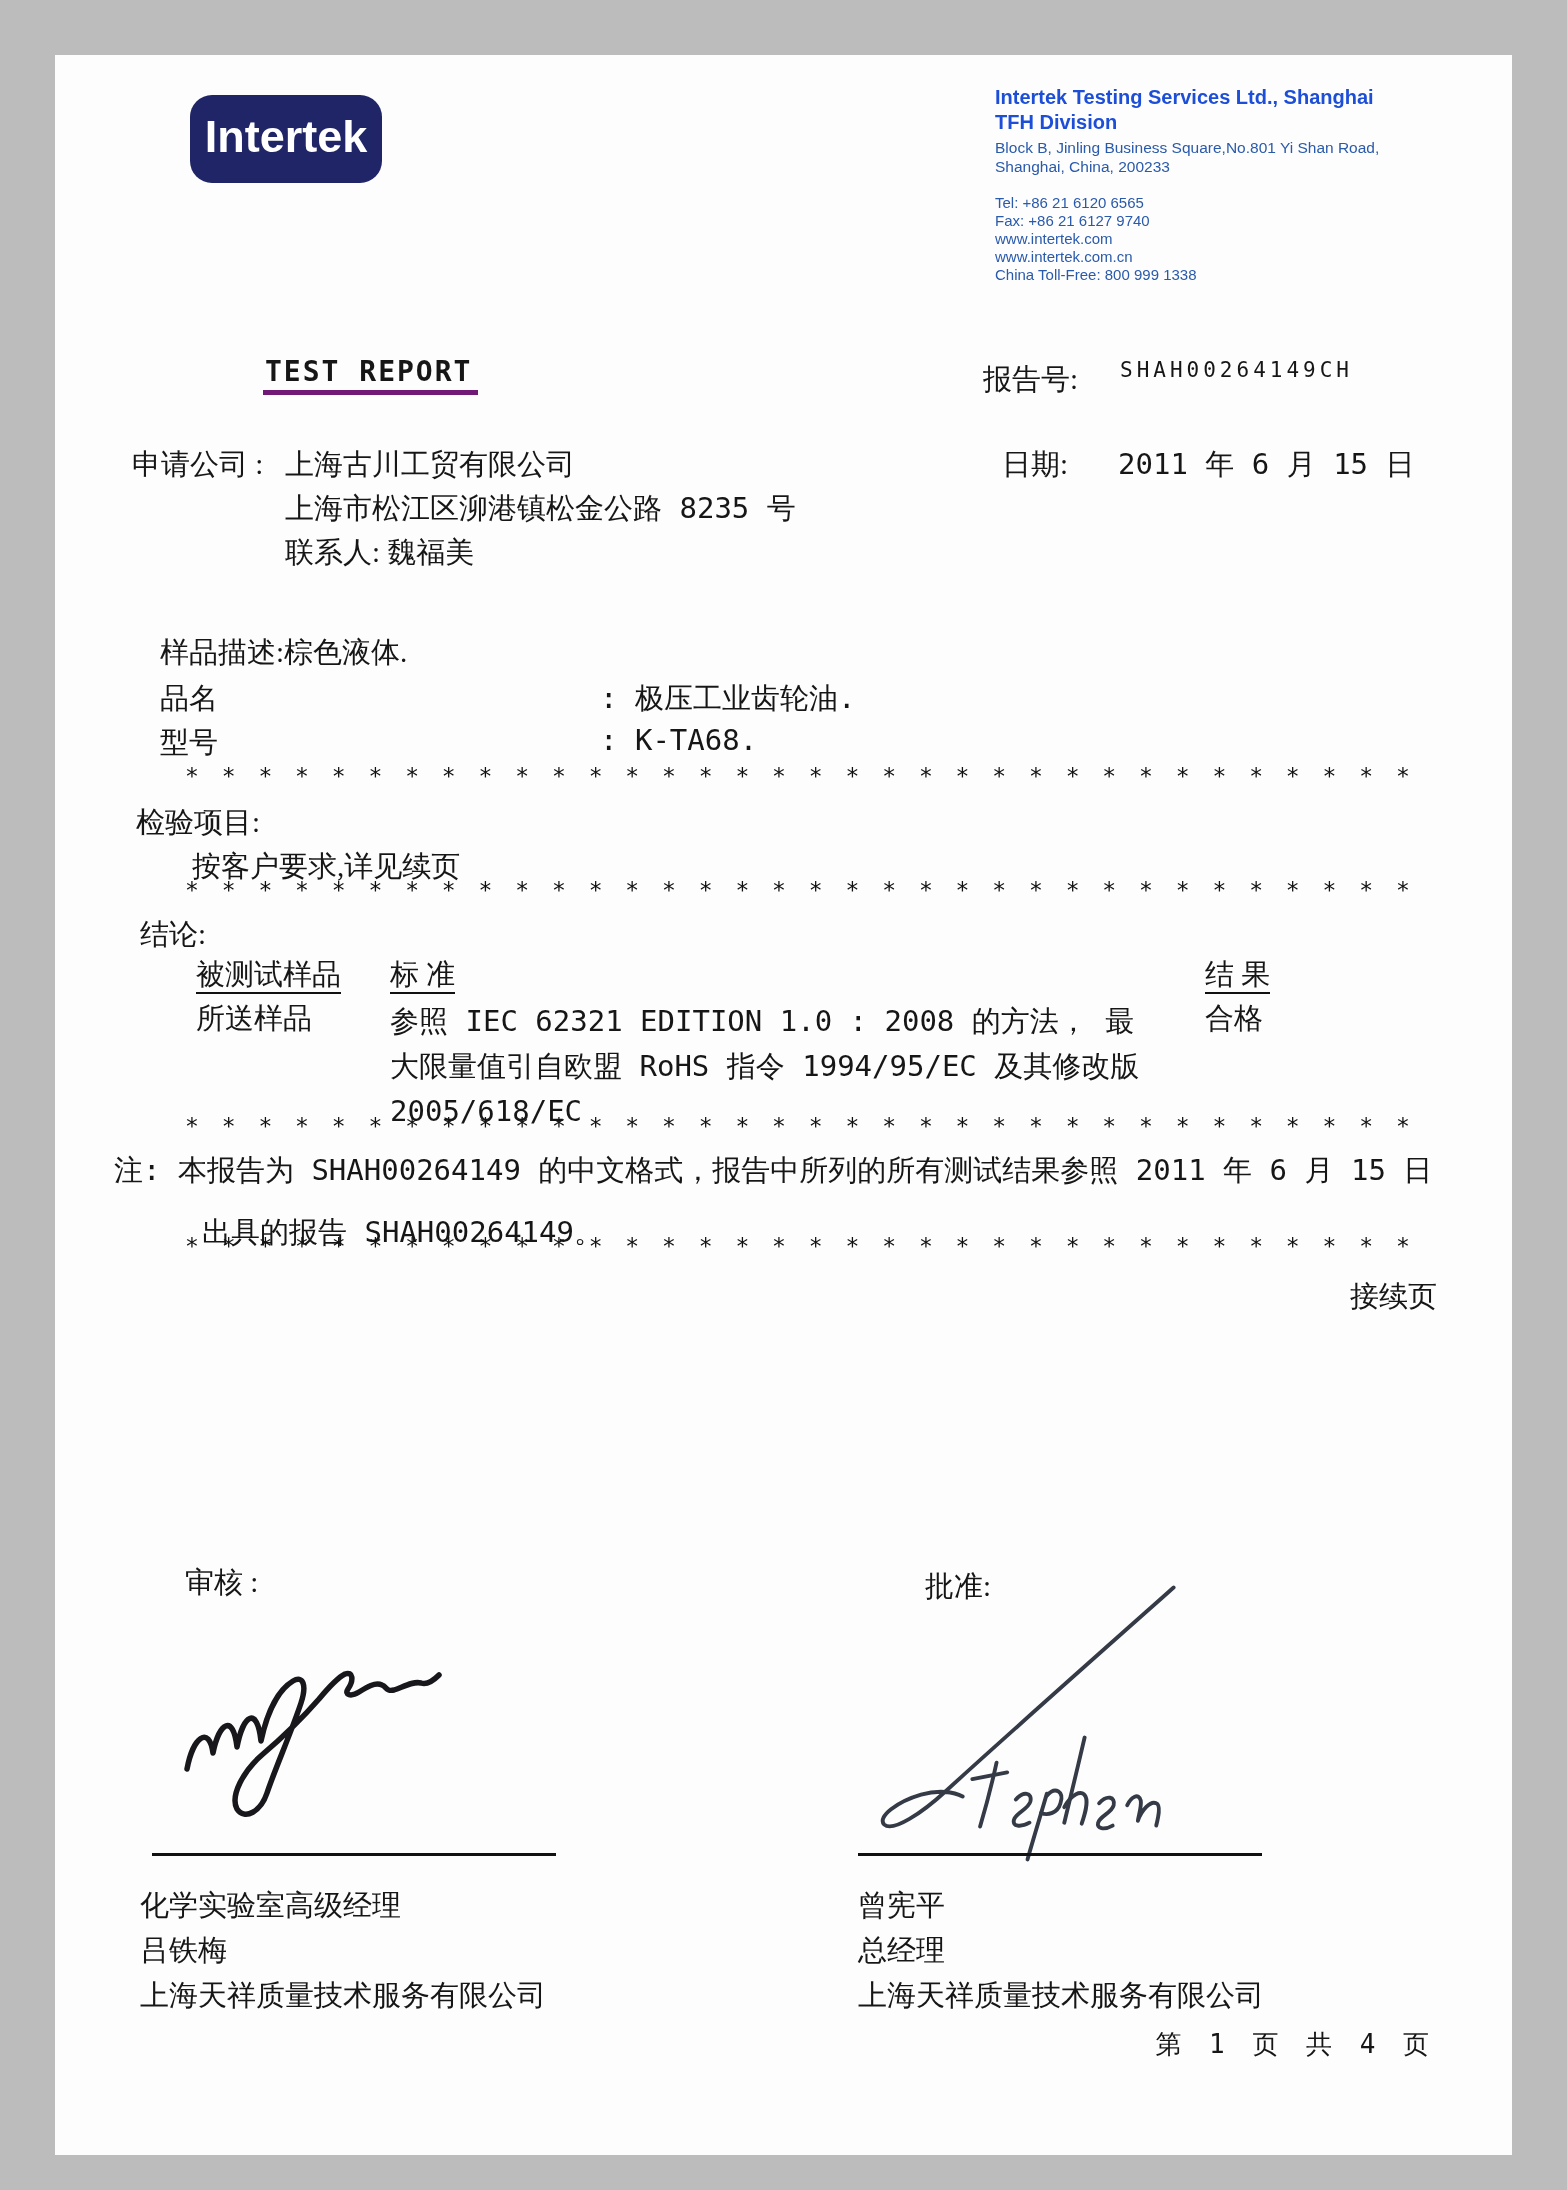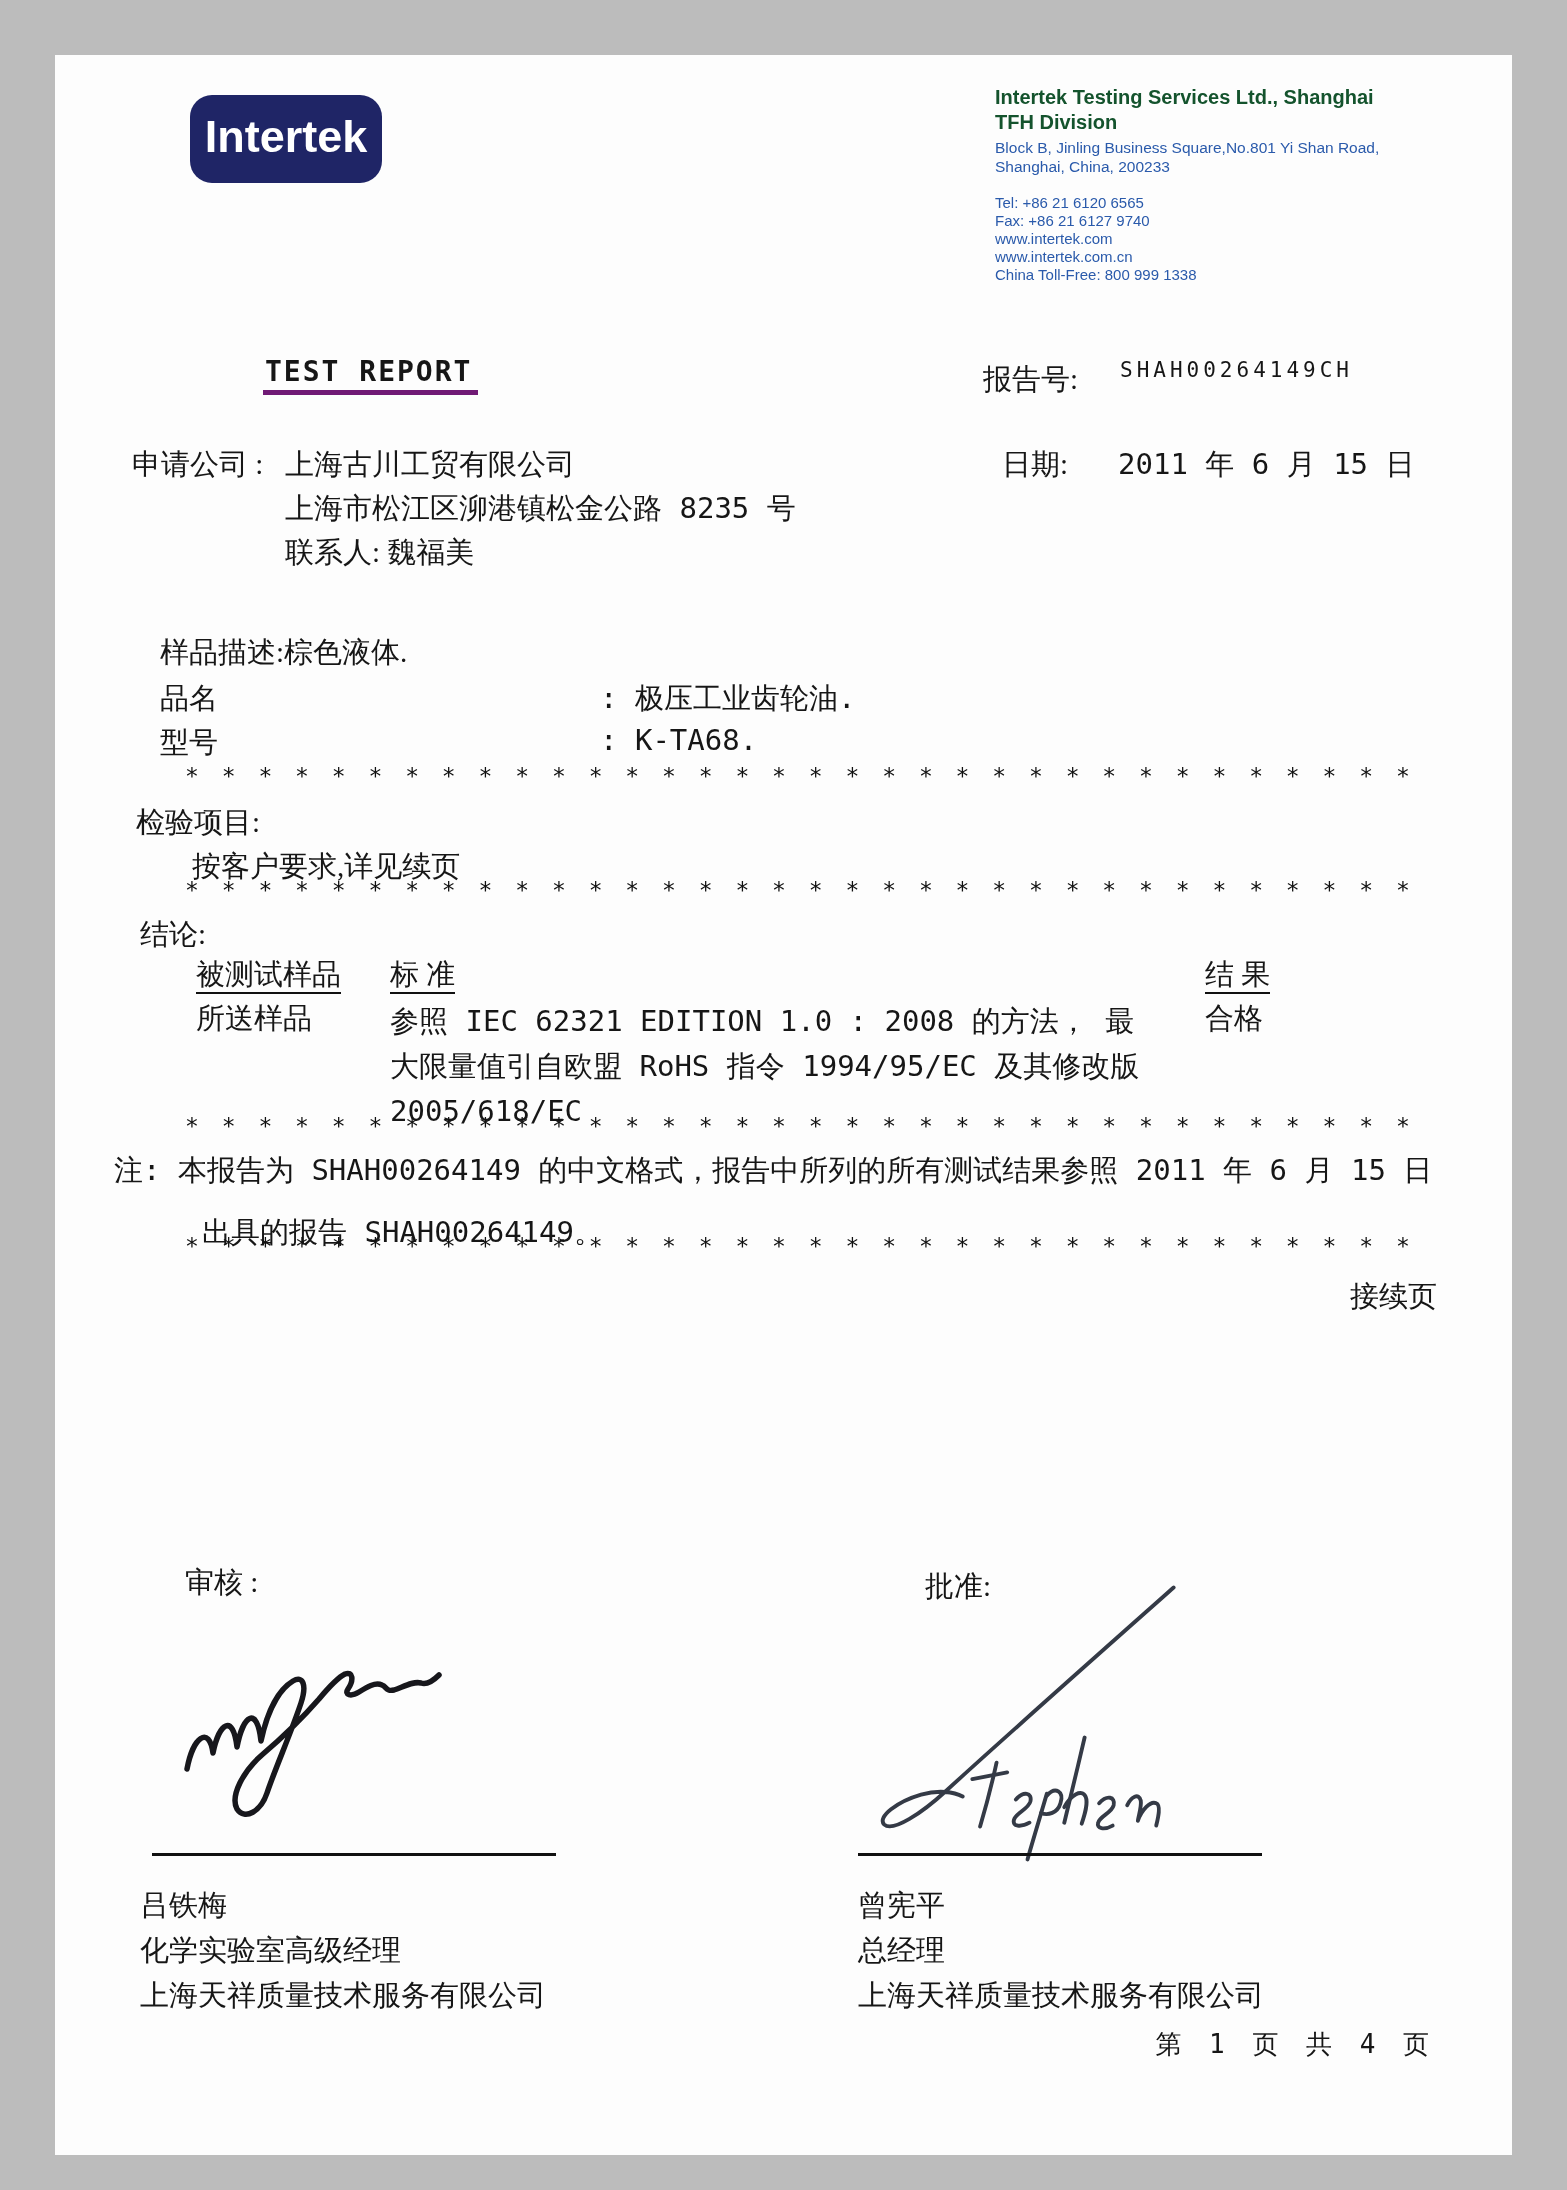--- a/index.html
+++ b/index.html
@@ -32,21 +32,21 @@
     font-weight: bold;
     font-size: 45px;
     letter-spacing: 0px;
     padding-bottom: 4px;
   }
   .corp {
     left: 940px; top: 30px; width: 480px;
     font-family: "Liberation Sans", sans-serif;
   }
   .corp .name {
-    color: #14532d;
+    color: #1d4ed8;
     font-weight: bold;
     font-size: 20px;
     line-height: 25px;
   }
   .corp .addr {
     color: #2a5aab;
     font-size: 15.5px;
     line-height: 19px;
     margin-top: 3px;
   }
@@ -229,22 +229,22 @@
         <path d="M258 238 C266 229 275 231 273 240 C271 248 259 251 257 258 C255 264 263 266 272 261"></path>
         <path d="M287 240 C291 231 299 227 301 235 C302 241 299 250 298 256 C302 245 311 235 317 238 C322 240 319 253 317 261"></path>
       </g>
     </svg>
   </div>
 
   <div class="abs sig-line sig-line-left"></div>
   <div class="abs sig-line sig-line-right"></div>
 
   <div class="abs cjk who who-left">
+    <div>化学实验室高级经理</div>
     <div>吕铁梅</div>
-    <div>化学实验室高级经理</div>
     <div>上海天祥质量技术服务有限公司</div>
   </div>
 
   <div class="abs cjk who who-right">
     <div>曾宪平</div>
     <div>总经理</div>
     <div>上海天祥质量技术服务有限公司</div>
   </div>
 
   <div class="abs t footer">第 1 页 共 4 页</div>

